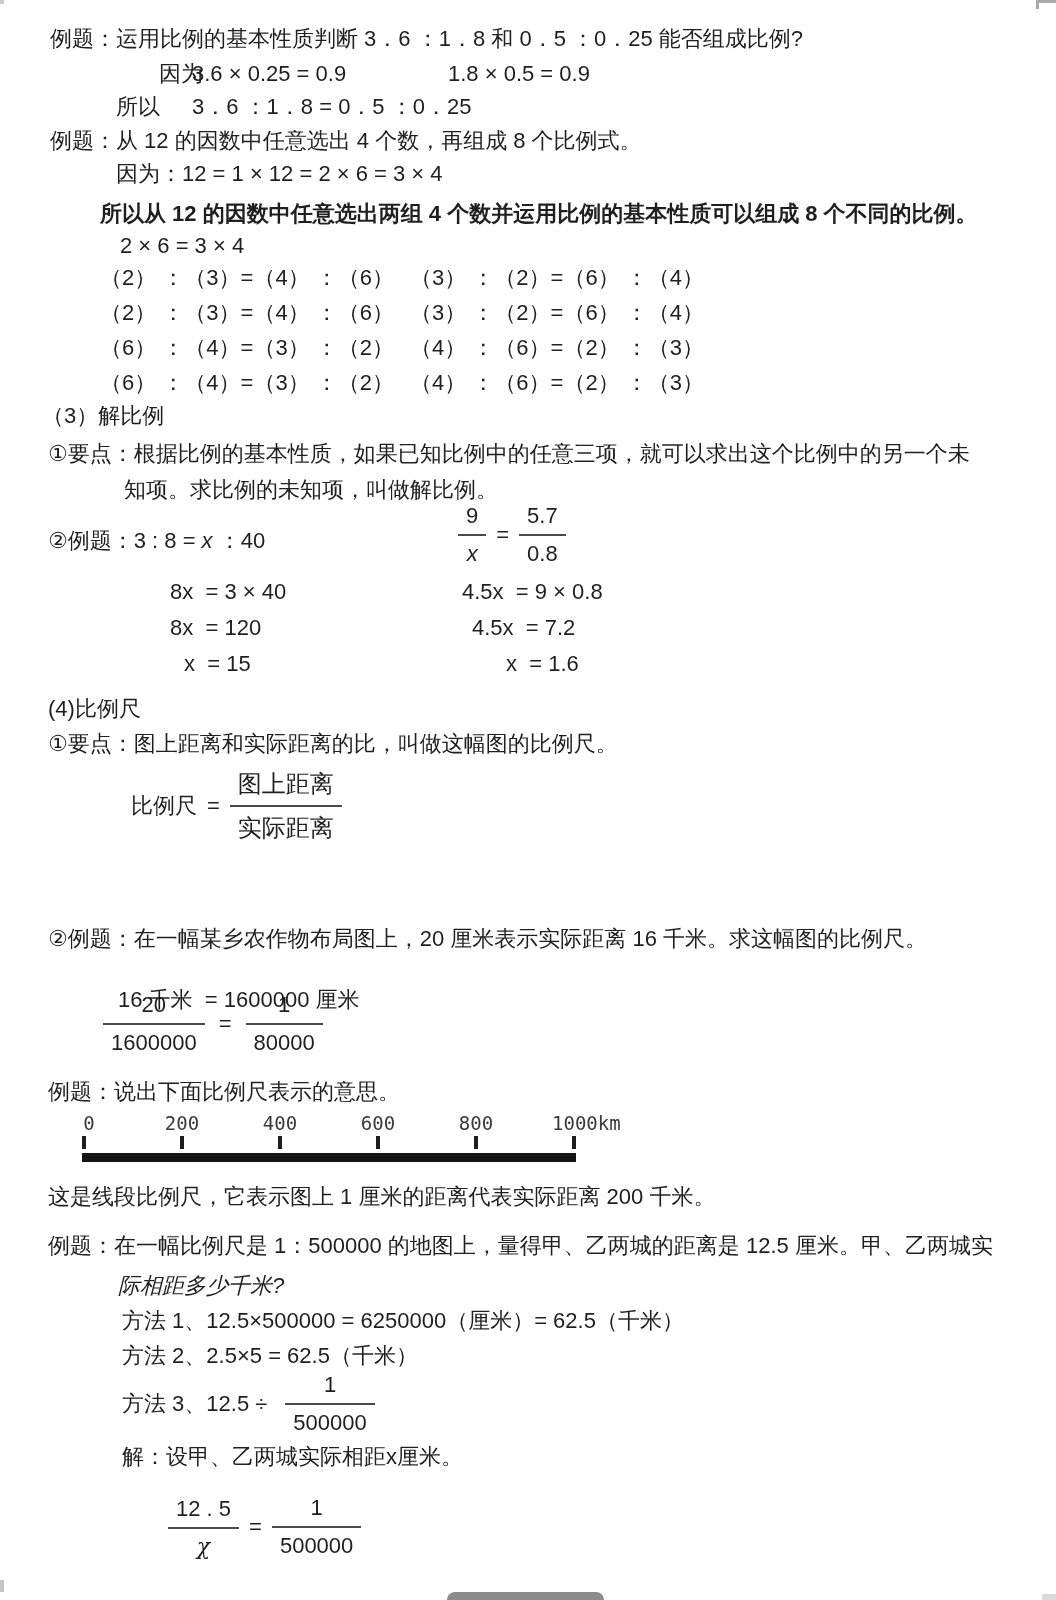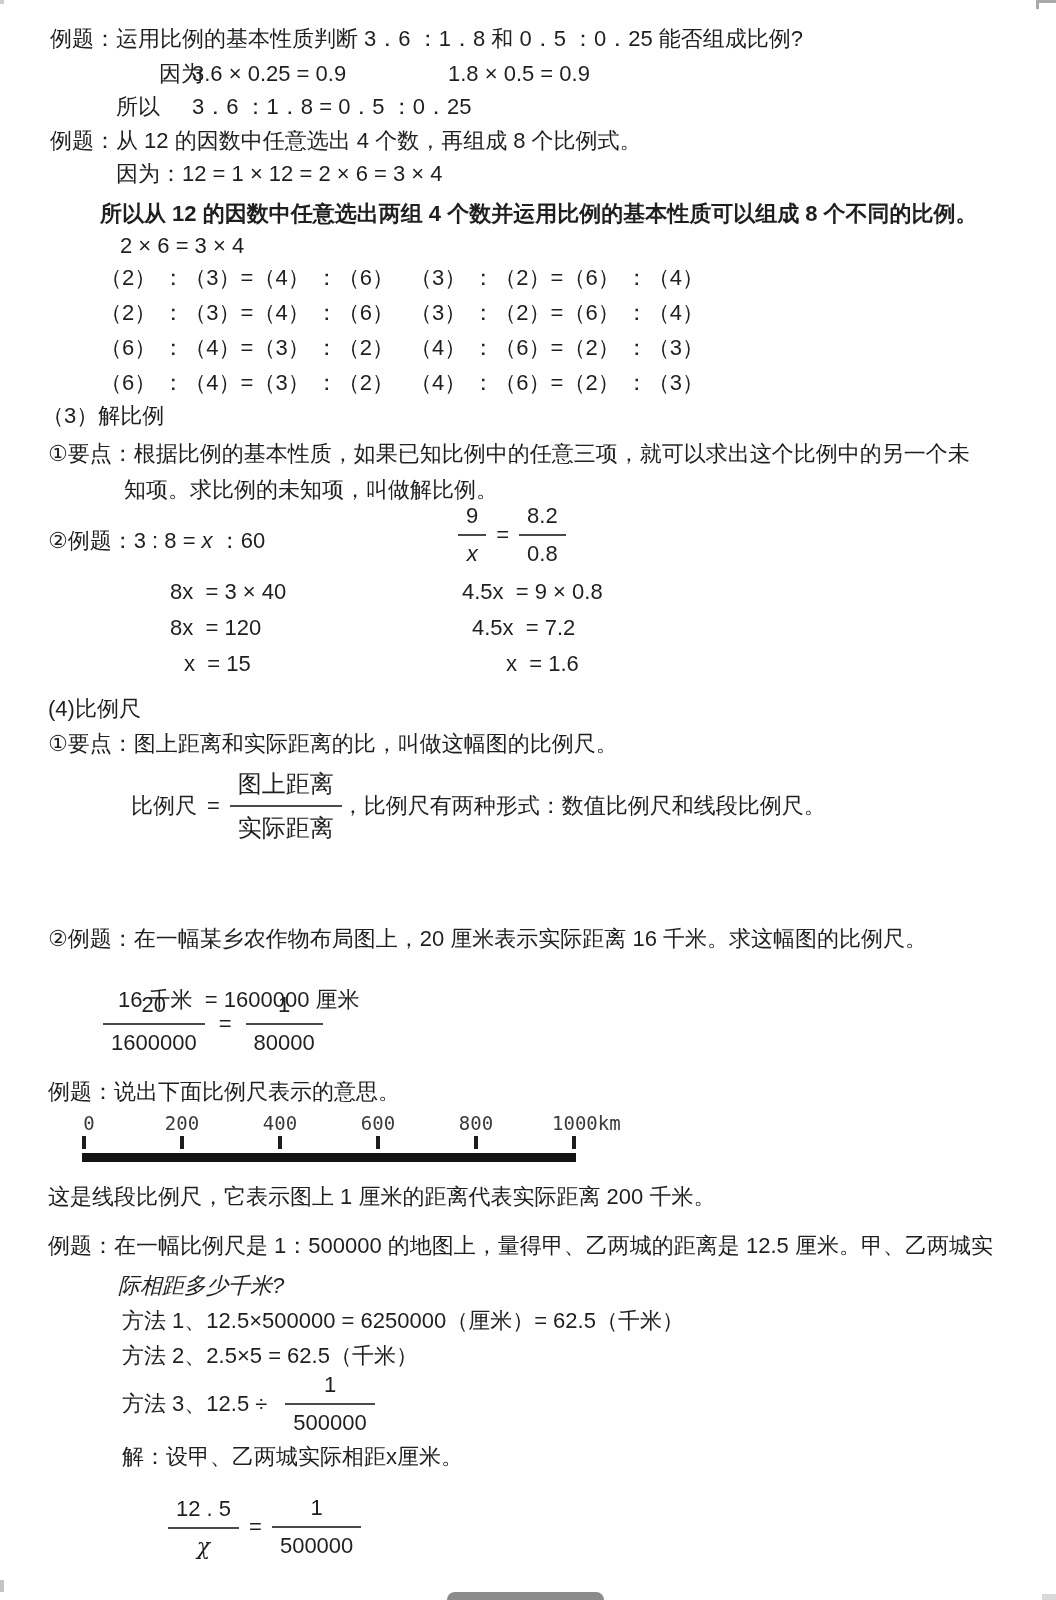--- a/index.html
+++ b/index.html
@@ -58,31 +58,31 @@
   <span class="ln" style="left:100px; top:334px;">（6） ：（4）=（3） ：（2）</span>
   <span class="ln" style="left:410px; top:334px;">（4） ：（6）=（2） ：（3）</span>
   <span class="ln" style="left:100px; top:369px;">（6） ：（4）=（3） ：（2）</span>
   <span class="ln" style="left:410px; top:369px;">（4） ：（6）=（2） ：（3）</span>
 </div>
 
 <div class="ln" style="left:42px; top:402px;">（3）解比例</div>
 <div class="ln" style="left:48px; top:440px;">①要点：根据比例的基本性质，如果已知比例中的任意三项，就可以求出这个比例中的另一个未</div>
 <div class="ln" style="left:124px; top:476px;">知项。求比例的未知项，叫做解比例。</div>
 
-<div class="ln" style="left:48px; top:527px;"><span>②例题：3 : 8 = </span><i class="vx">x</i><span> ：60</span></div>
+<div class="ln" style="left:48px; top:527px;"><span>②例题：3 : 8 = </span><i class="vx">x</i><span> ：40</span></div>
 
 <div class="feq gap-sm" style="left:458px; top:503px;">
   <span class="frac">
     <span class="fn">9</span>
     <span class="fb"></span>
     <span class="fd vx" style="font-style:italic">x</span>
   </span>
   <span class="eq">=</span>
   <span class="frac">
-    <span class="fn">8.2</span>
+    <span class="fn">5.7</span>
     <span class="fb"></span>
     <span class="fd">0.8</span>
   </span>
 </div>
 
 <span class="ln" style="left:170px; top:578px;">8x  = 3 × 40</span>
 <span class="ln" style="left:462px; top:578px;">4.5x  = 9 × 0.8</span>
 <span class="ln" style="left:170px; top:614px;">8x  = 120</span>
 <span class="ln" style="left:472px; top:614px;">4.5x  = 7.2</span>
 <span class="ln" style="left:184px; top:650px;">x  = 15</span>
@@ -92,21 +92,20 @@
 <div class="ln" style="left:48px; top:730px;">①要点：图上距离和实际距离的比，叫做这幅图的比例尺。</div>
 
 <div class="feq gap-sm" style="left:131px; top:768px;">
   <span>比例尺</span>
   <span class="eq">=</span>
   <span class="frac" style="font-size:24px">
     <span class="fn">图上距离</span>
     <span class="fb"></span>
     <span class="fd">实际距离</span>
   </span>
-  <span>，比例尺有两种形式：数值比例尺和线段比例尺。</span>
 </div>
 
 <div class="ln" style="left:48px;  top:925px;">②例题：在一幅某乡农作物布局图上，20 厘米表示实际距离 16 千米。求这幅图的比例尺。</div>
 <div class="ln" style="left:118px; top:986px;">16 千米  = 1600000 厘米</div>
 
 <div class="feq" style="left:103px; top:992px;">
   <span class="frac">
     <span class="fn">20</span>
     <span class="fb"></span>
     <span class="fd">1600000</span>

